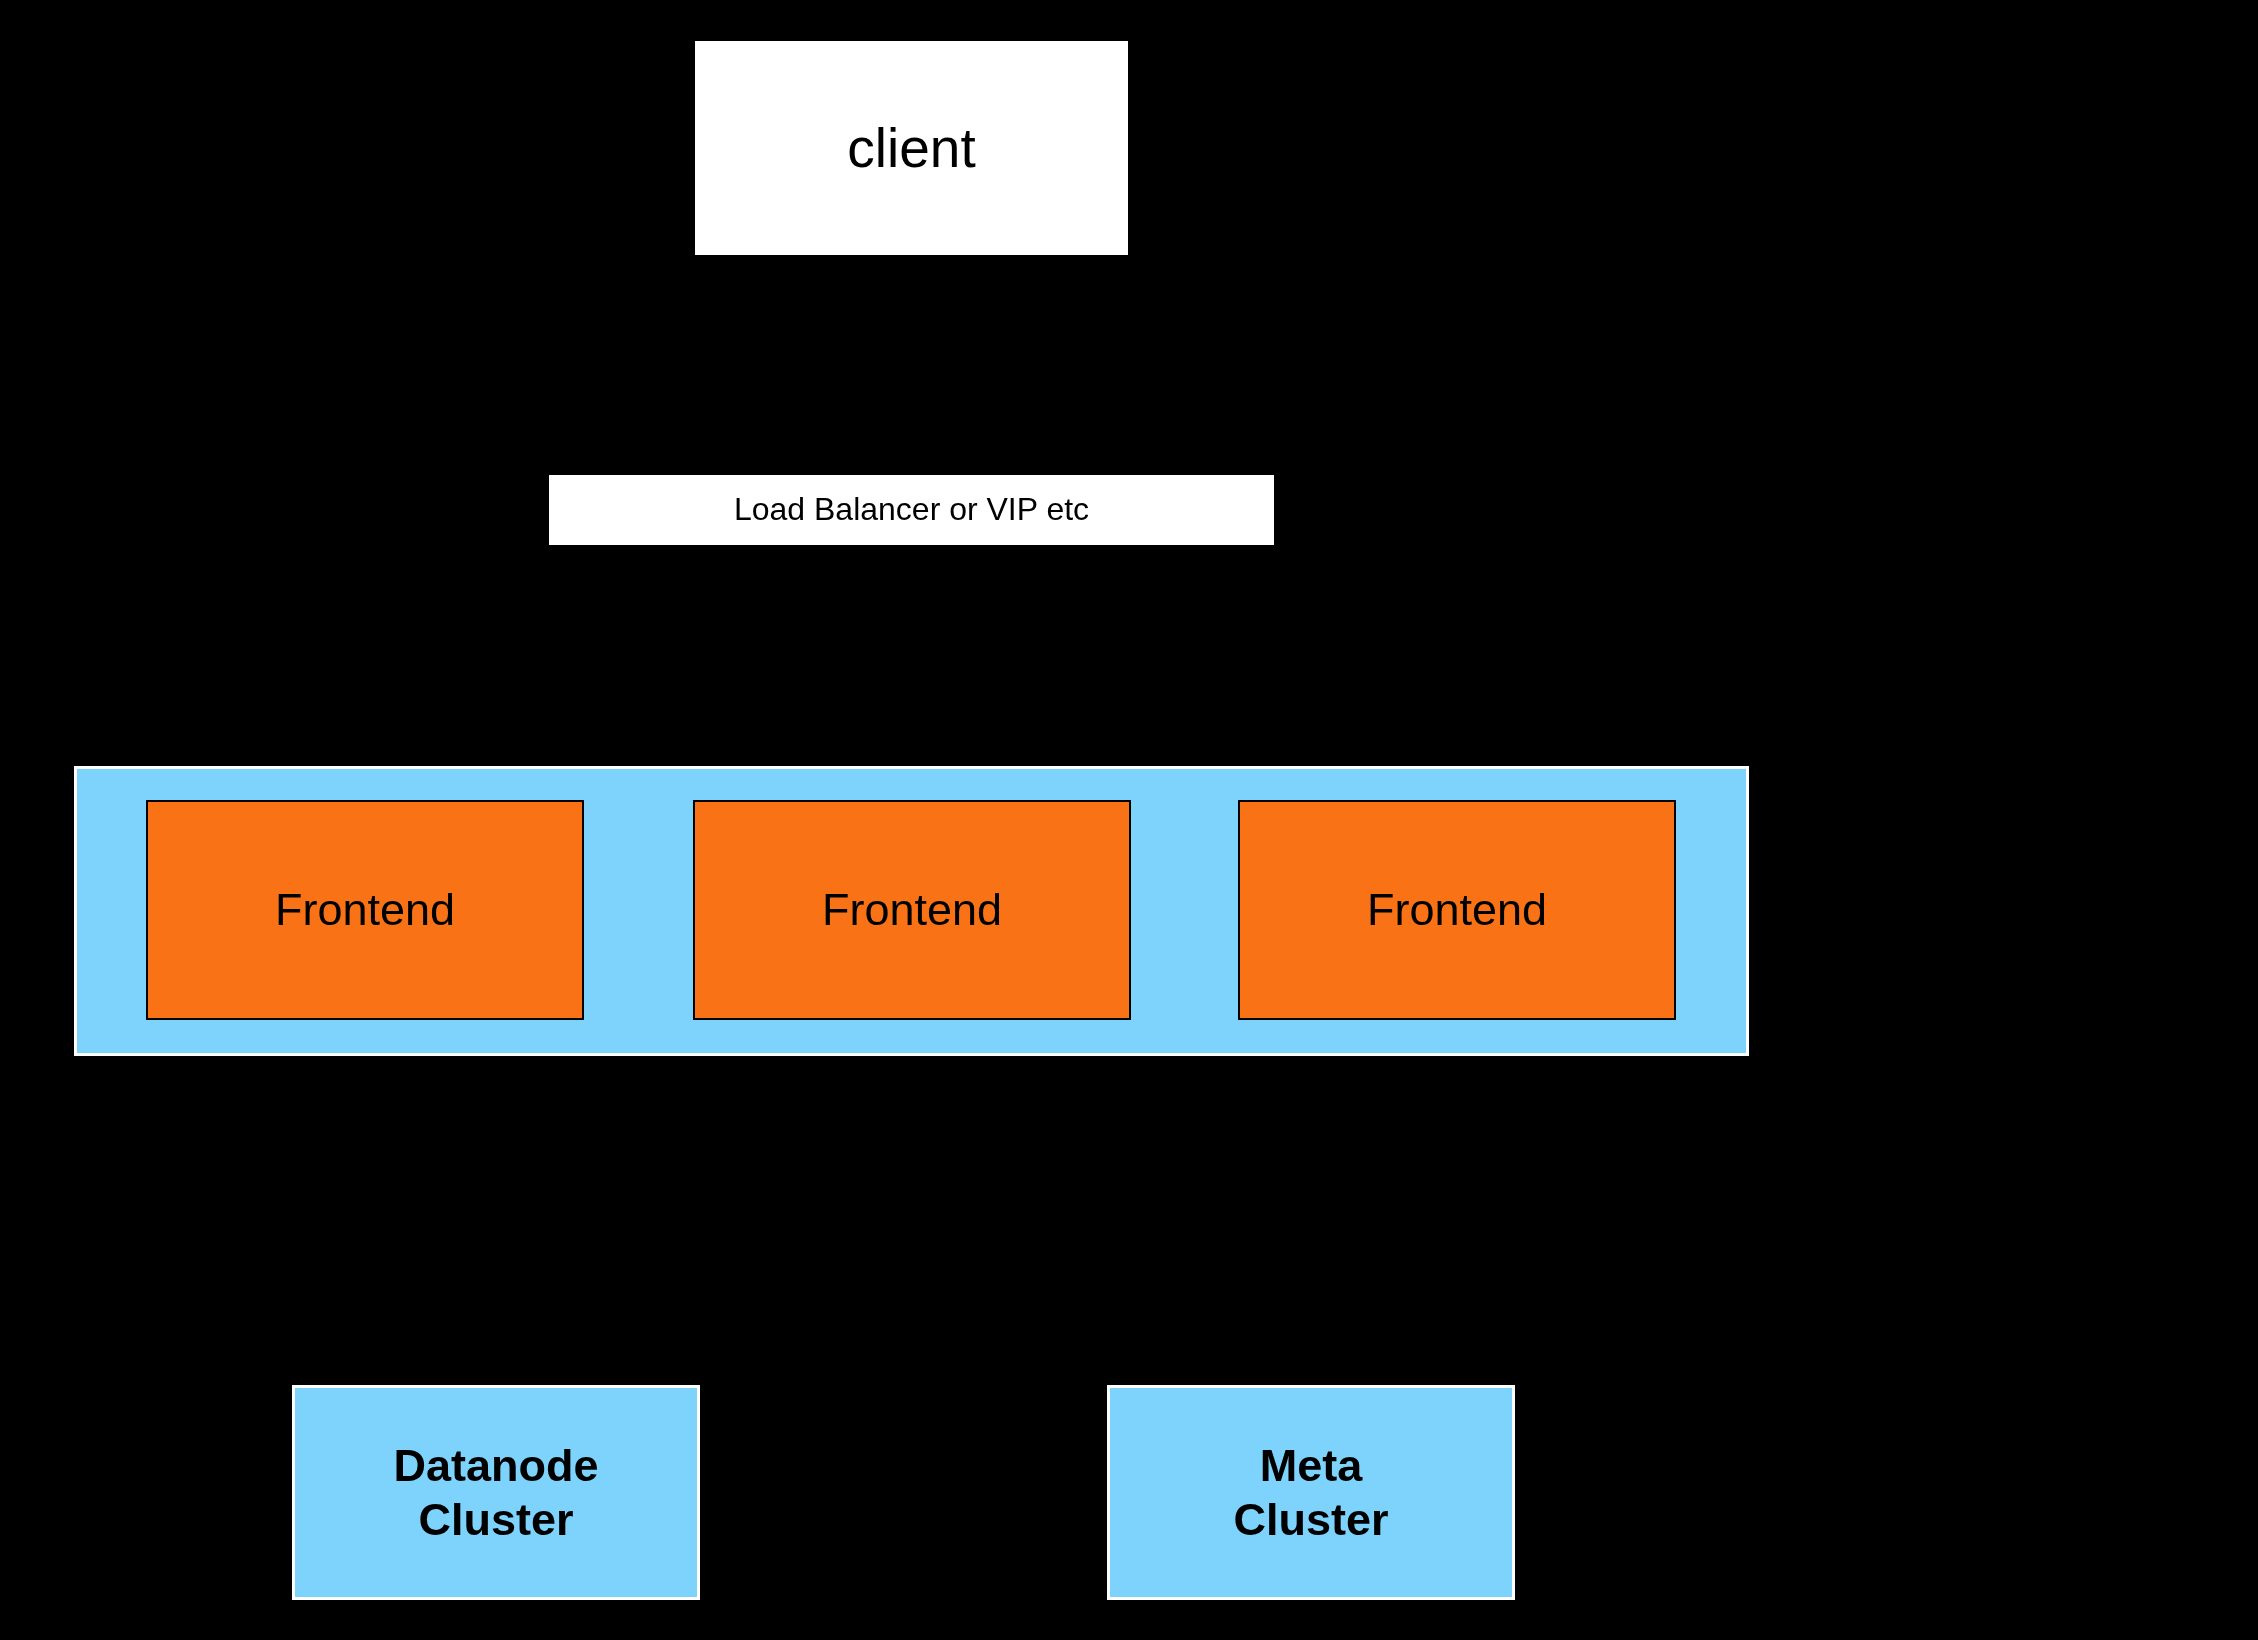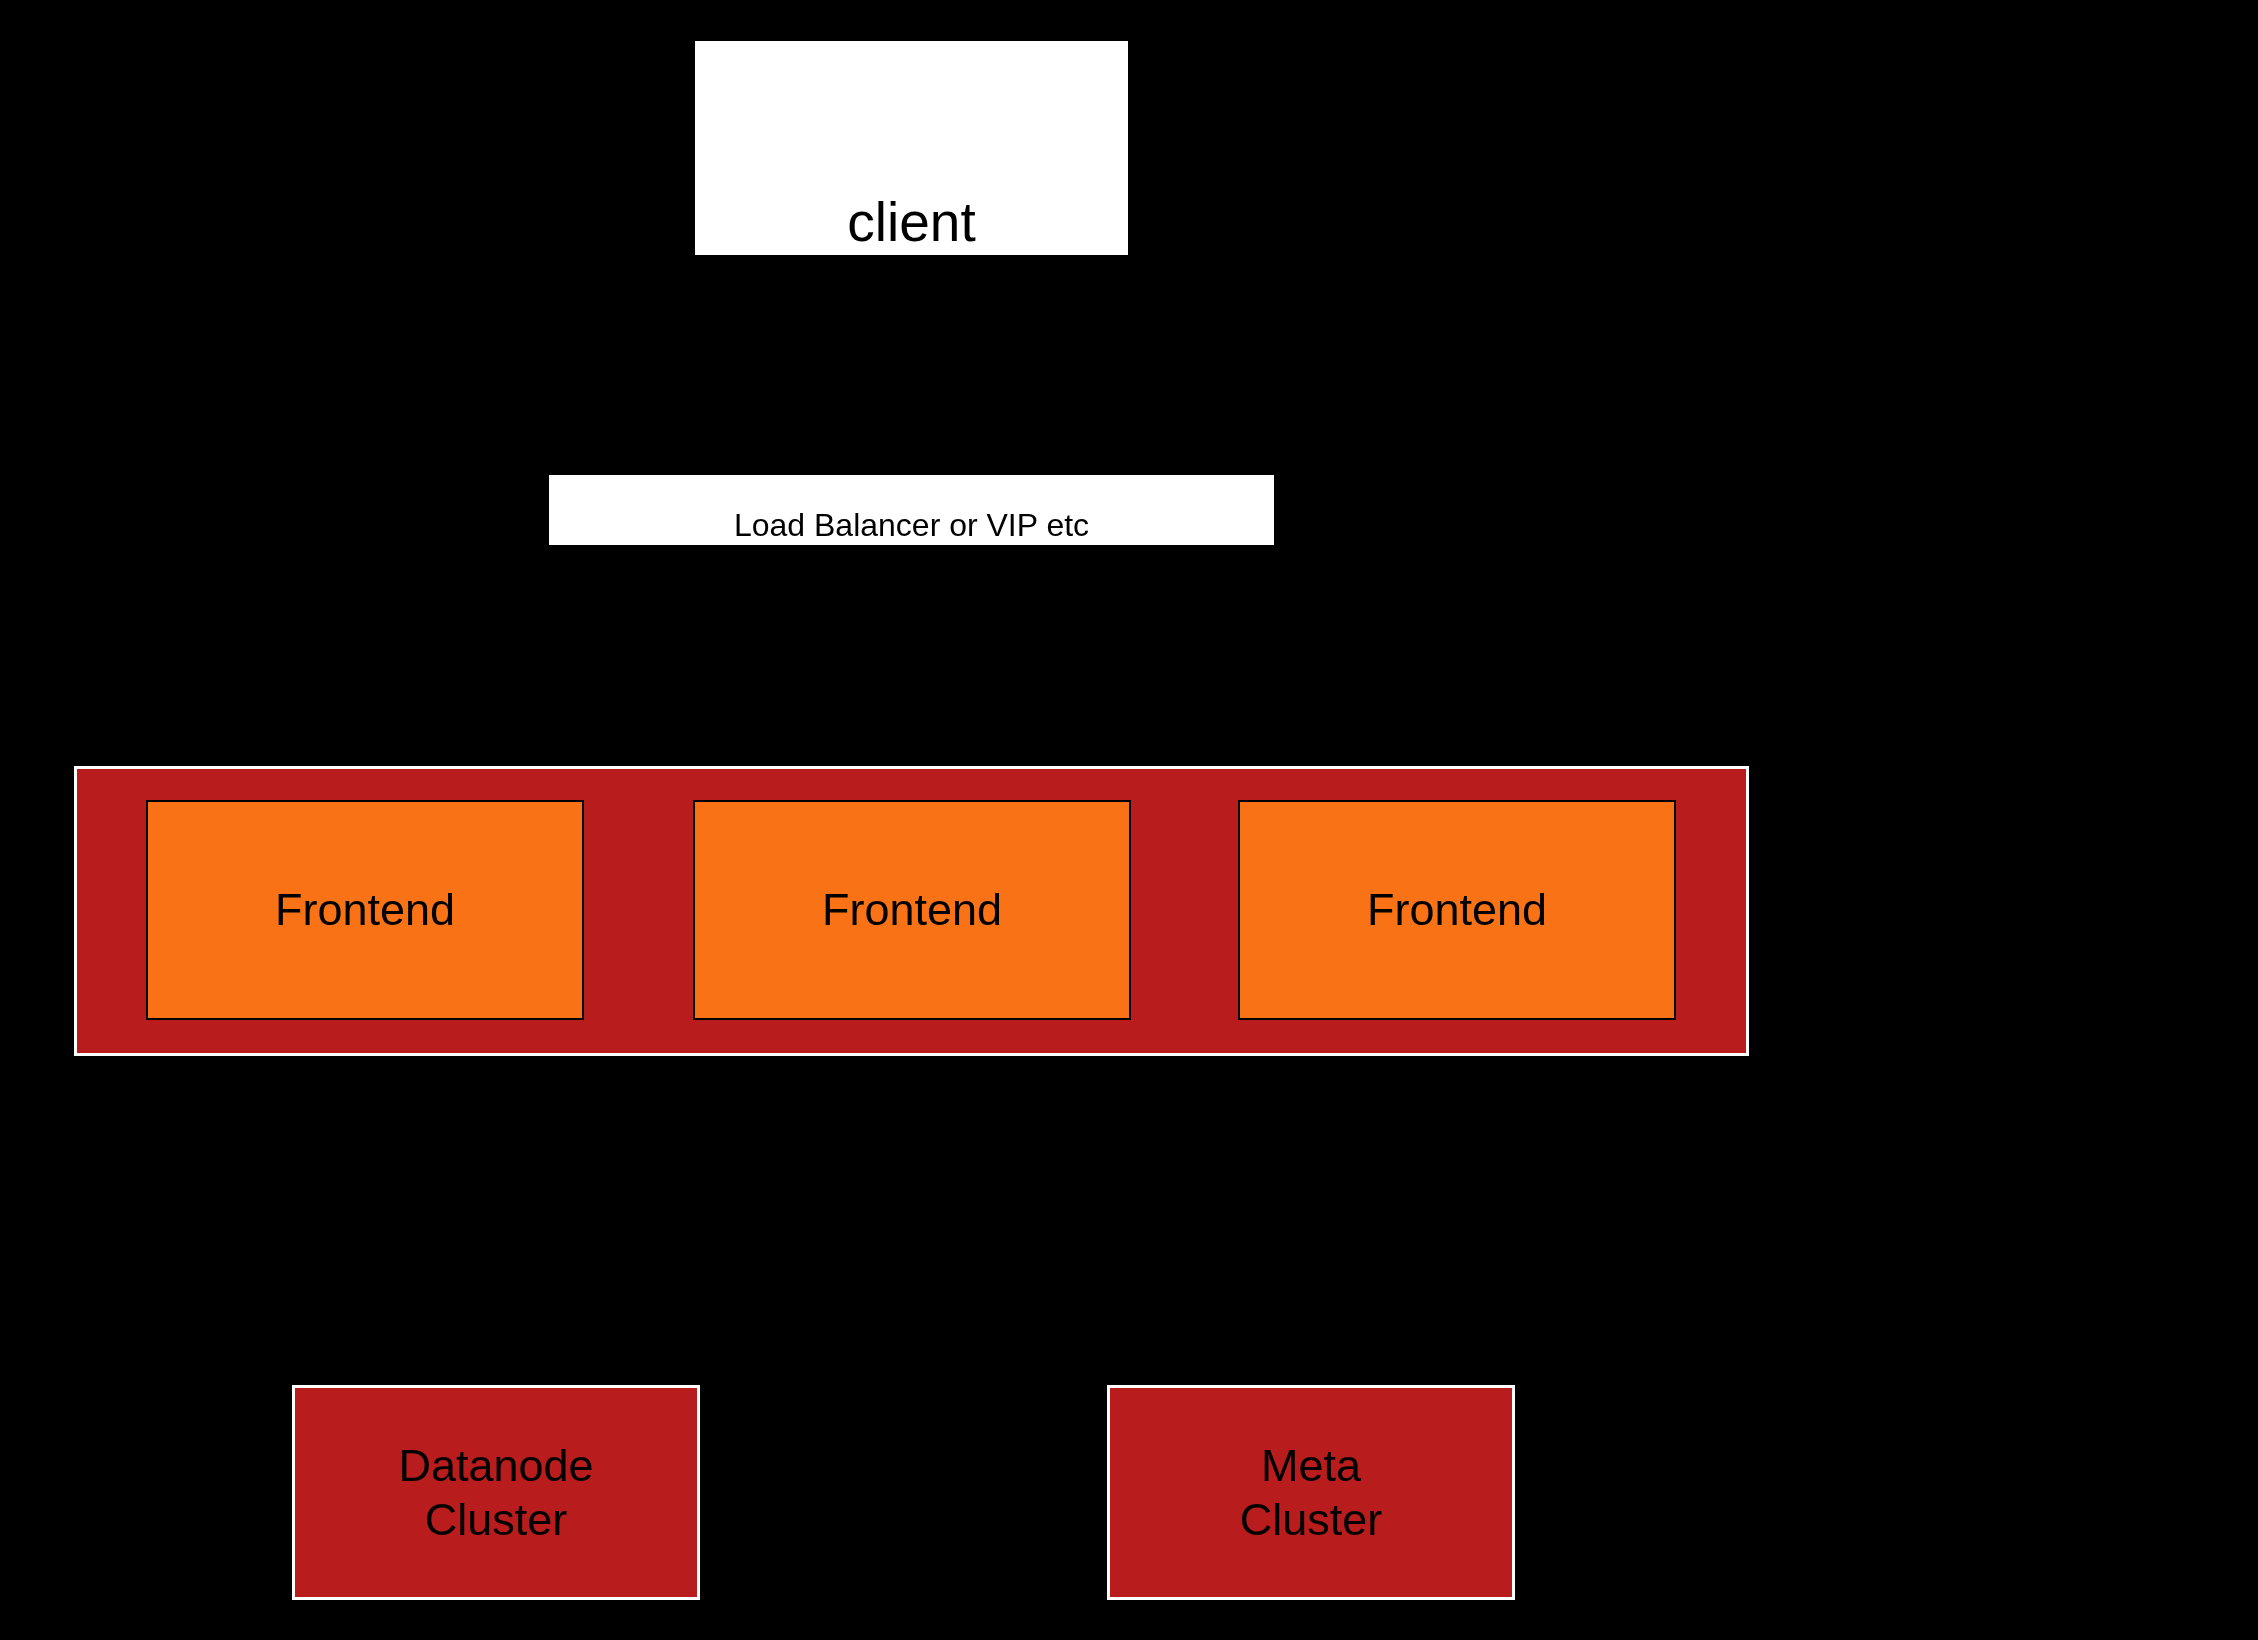--- a/index.html
+++ b/index.html
@@ -22,33 +22,33 @@
     align-items: center;
     justify-content: center;
     text-align: center;
     color: #000000;
     line-height: 1.18;
   }
   
   .solid-fill {
     background: #ffffff;
     border: none;
-    align-items: flex-end;
   }
   
   .solid-stroke {
     background: #f97316;
     border: 2.7px solid #000000;
   }
   
   .dashed-fill {
-    background: #b91c1c;
+    background: #7dd3fc;
     border: 3.6px dashed #000000;
     outline: 3.6px solid #ffffff;
     outline-offset: -3.6px;
+    font-weight: bold;
   }
 
   
   #client-node {
     left: 695px;  top: 41px;
     width: 433px; height: 214px;
     font-size: 55px;
   }
   #load-balancer-node {
     left: 549px;  top: 475px;

